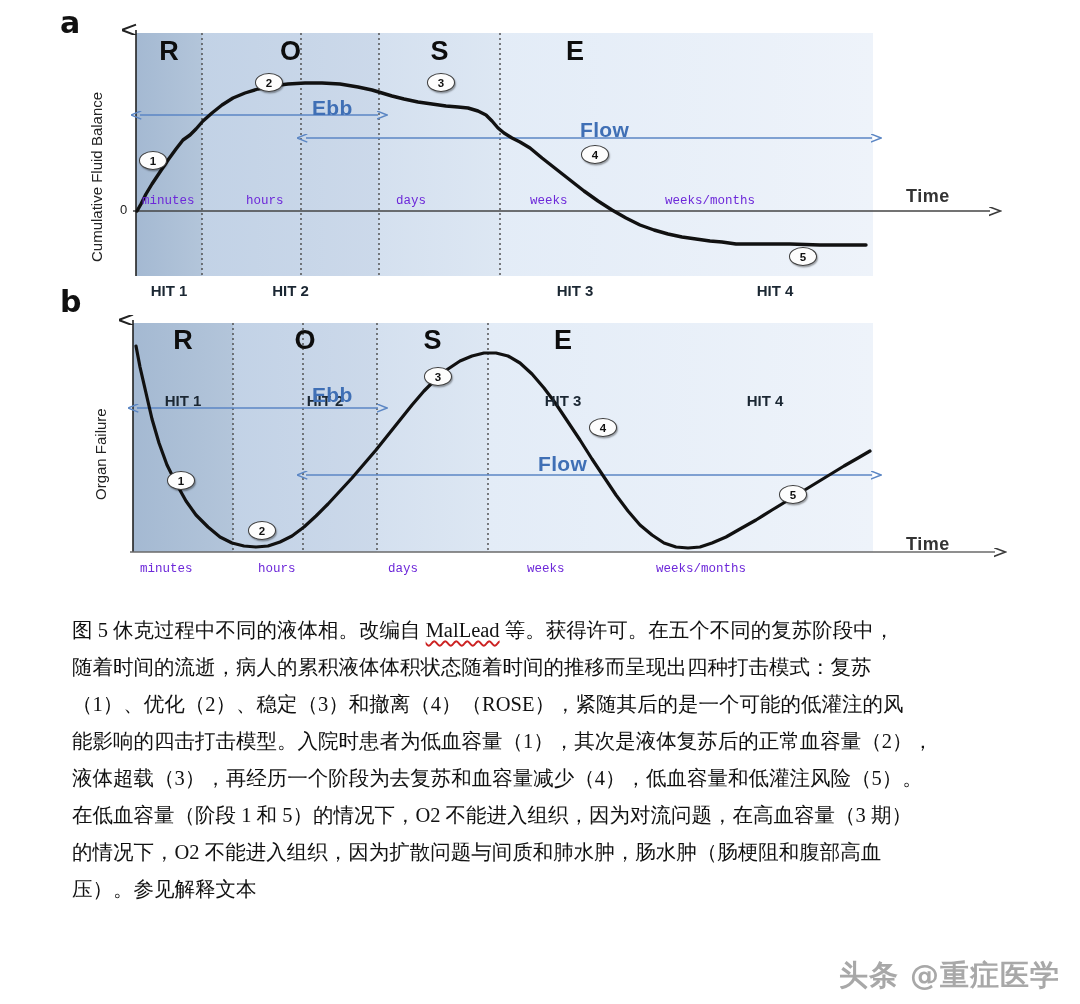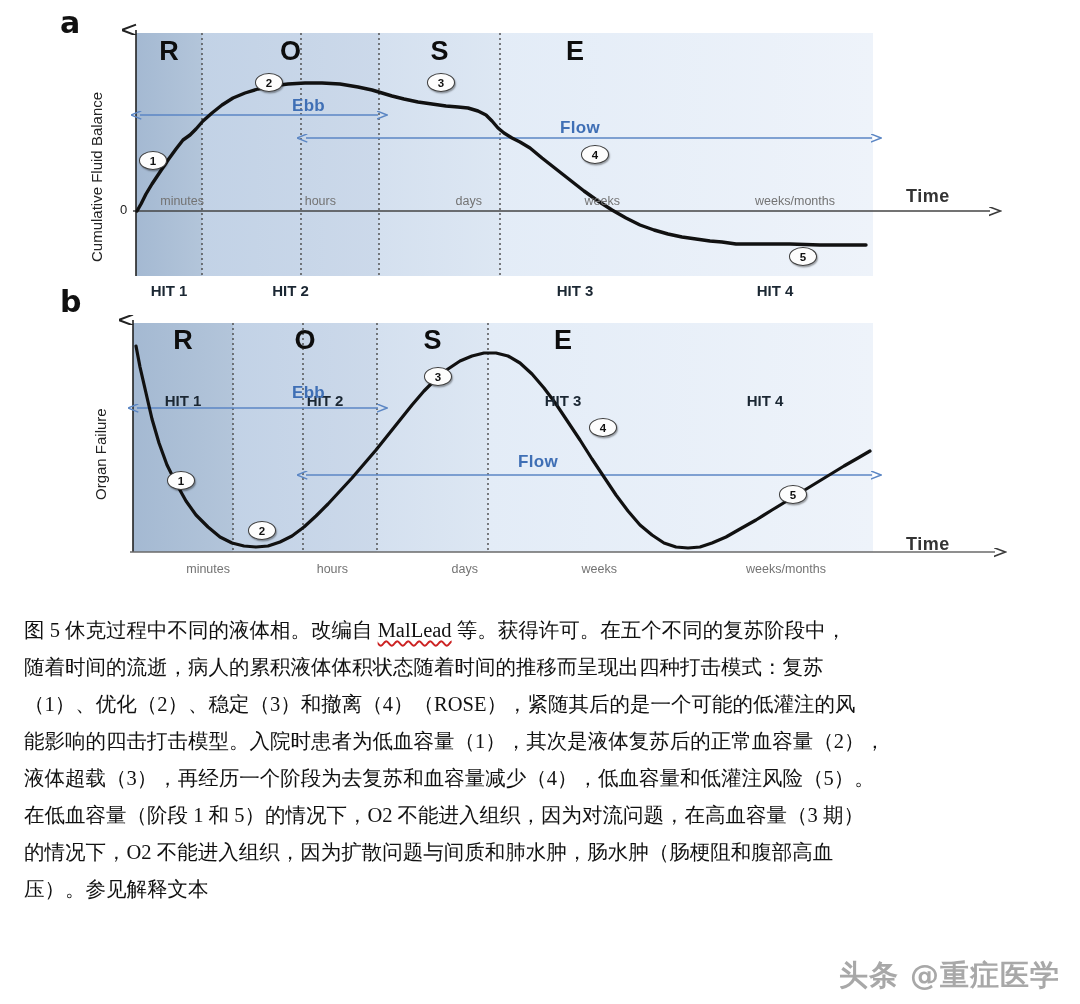--- a/index.html
+++ b/index.html
@@ -24,41 +24,41 @@
     font-family:"Liberation Sans",sans-serif;letter-spacing:.5px;}
   .phase-letter{
     position:absolute;font-size:27px;font-weight:bold;color:#0d0d0d;
     font-family:"Liberation Sans",sans-serif;text-align:center;
   }
   .hit-label{
     position:absolute;font-size:15px;font-weight:bold;color:#1b2733;
     font-family:"Liberation Sans",sans-serif;text-align:center;margin-top:32px;
   }
   .tick-label{
-    position:absolute;font-size:12.5px;color:#737373;text-align:right;
-    font-family:Liberation Sans, sans-serif;
+    position:absolute;font-size:12.5px;color:#6d28d9;text-align:left;
+    font-family:Liberation Mono, monospace;
   }
   .flowword{
-    position:absolute;font-size:17px;font-weight:bold;color:#3f6fb5;
-    font-family:"Liberation Sans",sans-serif;letter-spacing:.3px;
+    position:absolute;font-size:21px;font-weight:bold;color:#3f6fb5;
+    font-family:"Liberation Sans",sans-serif;letter-spacing:.3px;margin-left:20px;
   }
   .marker{
     position:absolute;width:26px;height:17px;border-radius:50%;
     background:#fdfdfd;border:1.3px solid #3c3c3c;
     box-shadow:1px 1.5px 1.5px rgba(0,0,0,.35);
     font-size:11.5px;font-weight:bold;color:#111;
     display:flex;align-items:center;justify-content:center;
     font-family:"Liberation Sans",sans-serif;
   }
   .caption{
     position:absolute;left:24px;top:612px;width:1032px;
     font-family:"Liberation Serif","DejaVu Serif",serif;
     font-size:20.5px;line-height:37px;color:#111;text-align:justify;
   }
-  .cap-line{white-space:nowrap;}
+  .cap-line{white-space:nowrap;margin-left:48px;}
   .mis{ text-decoration: underline; text-decoration-style: wavy;
         text-decoration-color:#cc2222; text-underline-offset:3px;}
   .watermark{
     position:absolute;right:20px;bottom:8px;
     font-size:29px;font-weight:bold;color:#999;
     font-family:"DejaVu Sans",sans-serif;
     letter-spacing:1px;
     text-shadow:0 0 2px rgba(255,255,255,.9);
     opacity:.85;
   }

